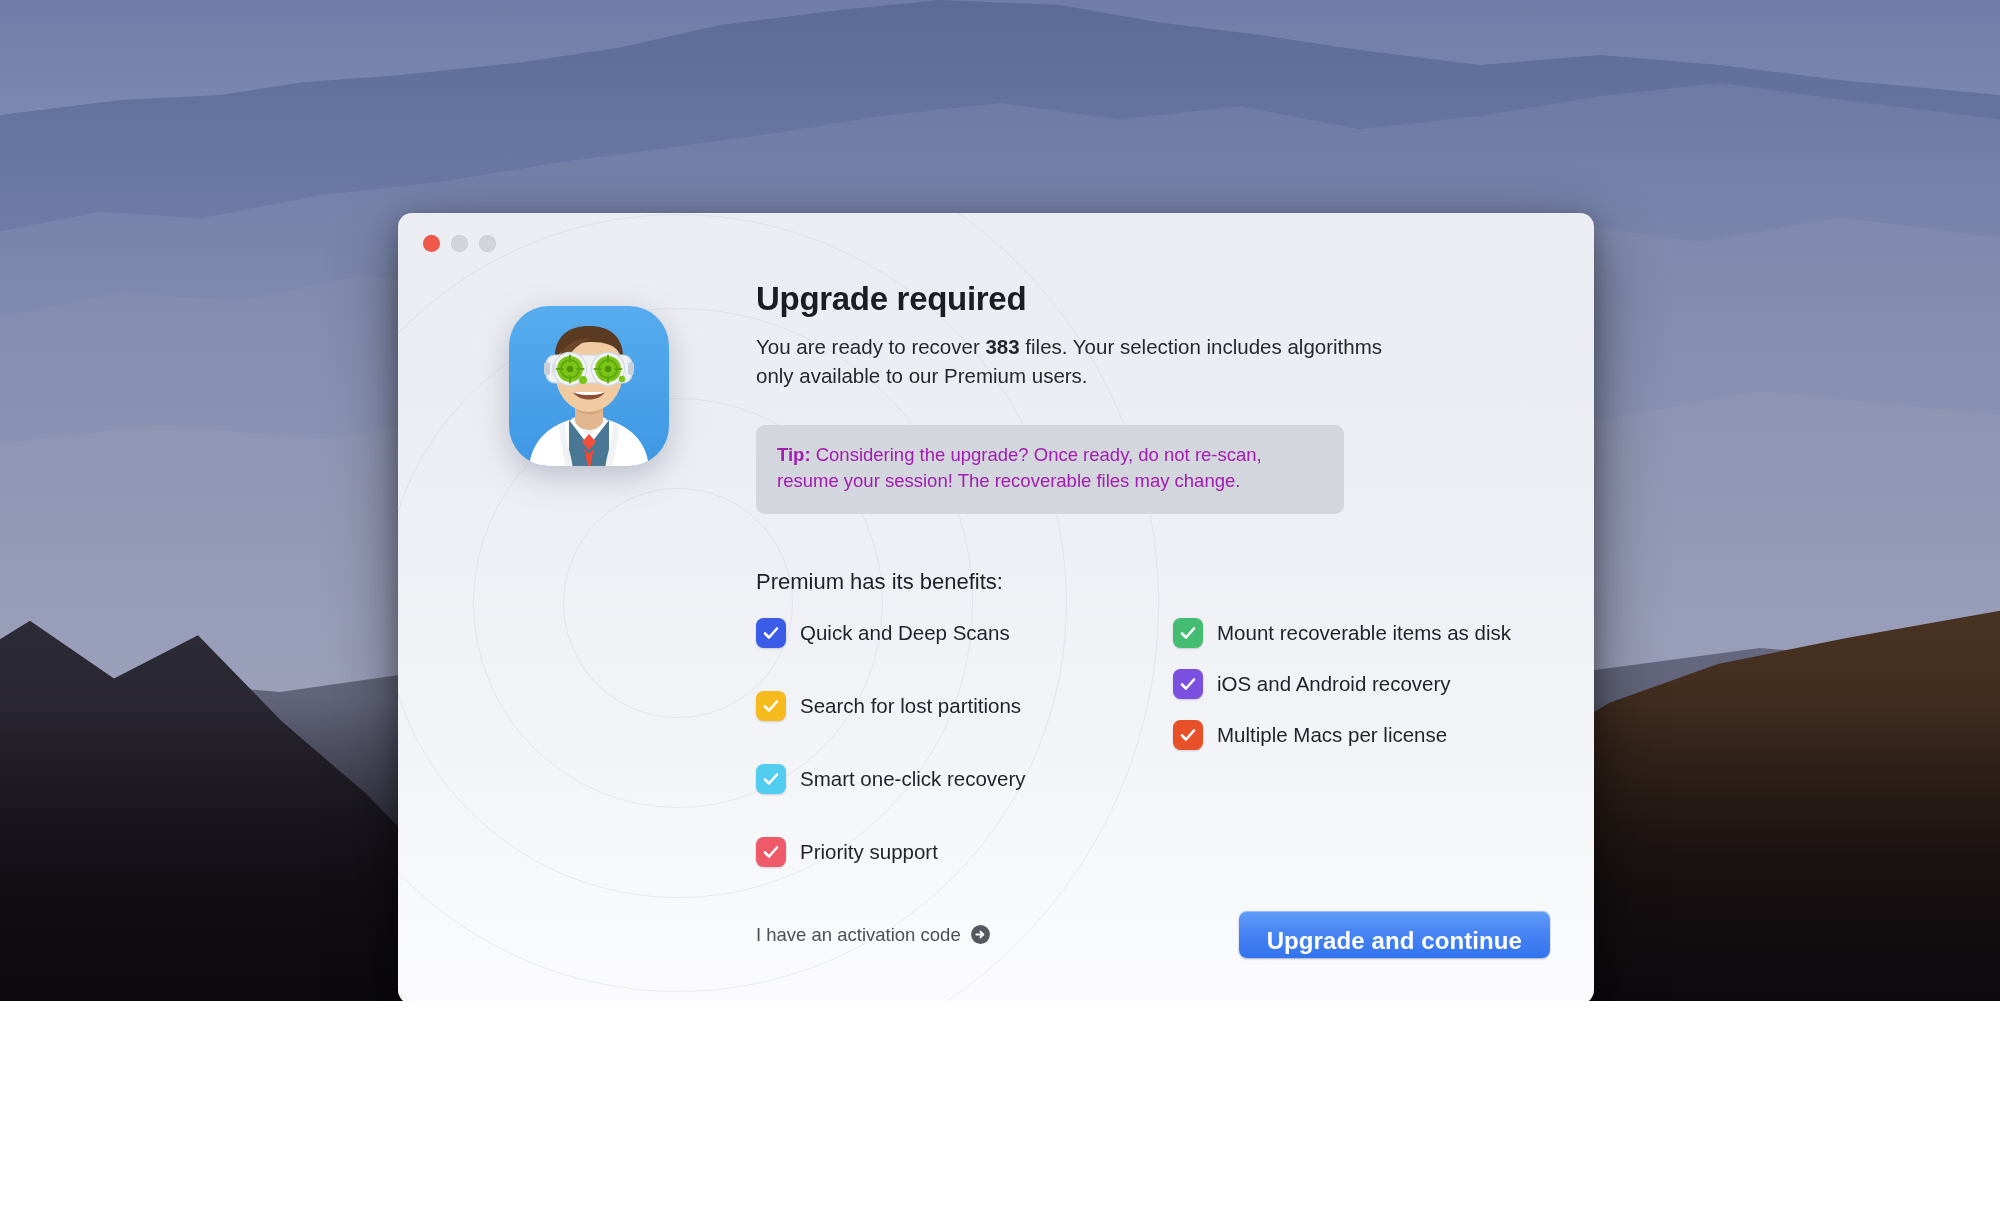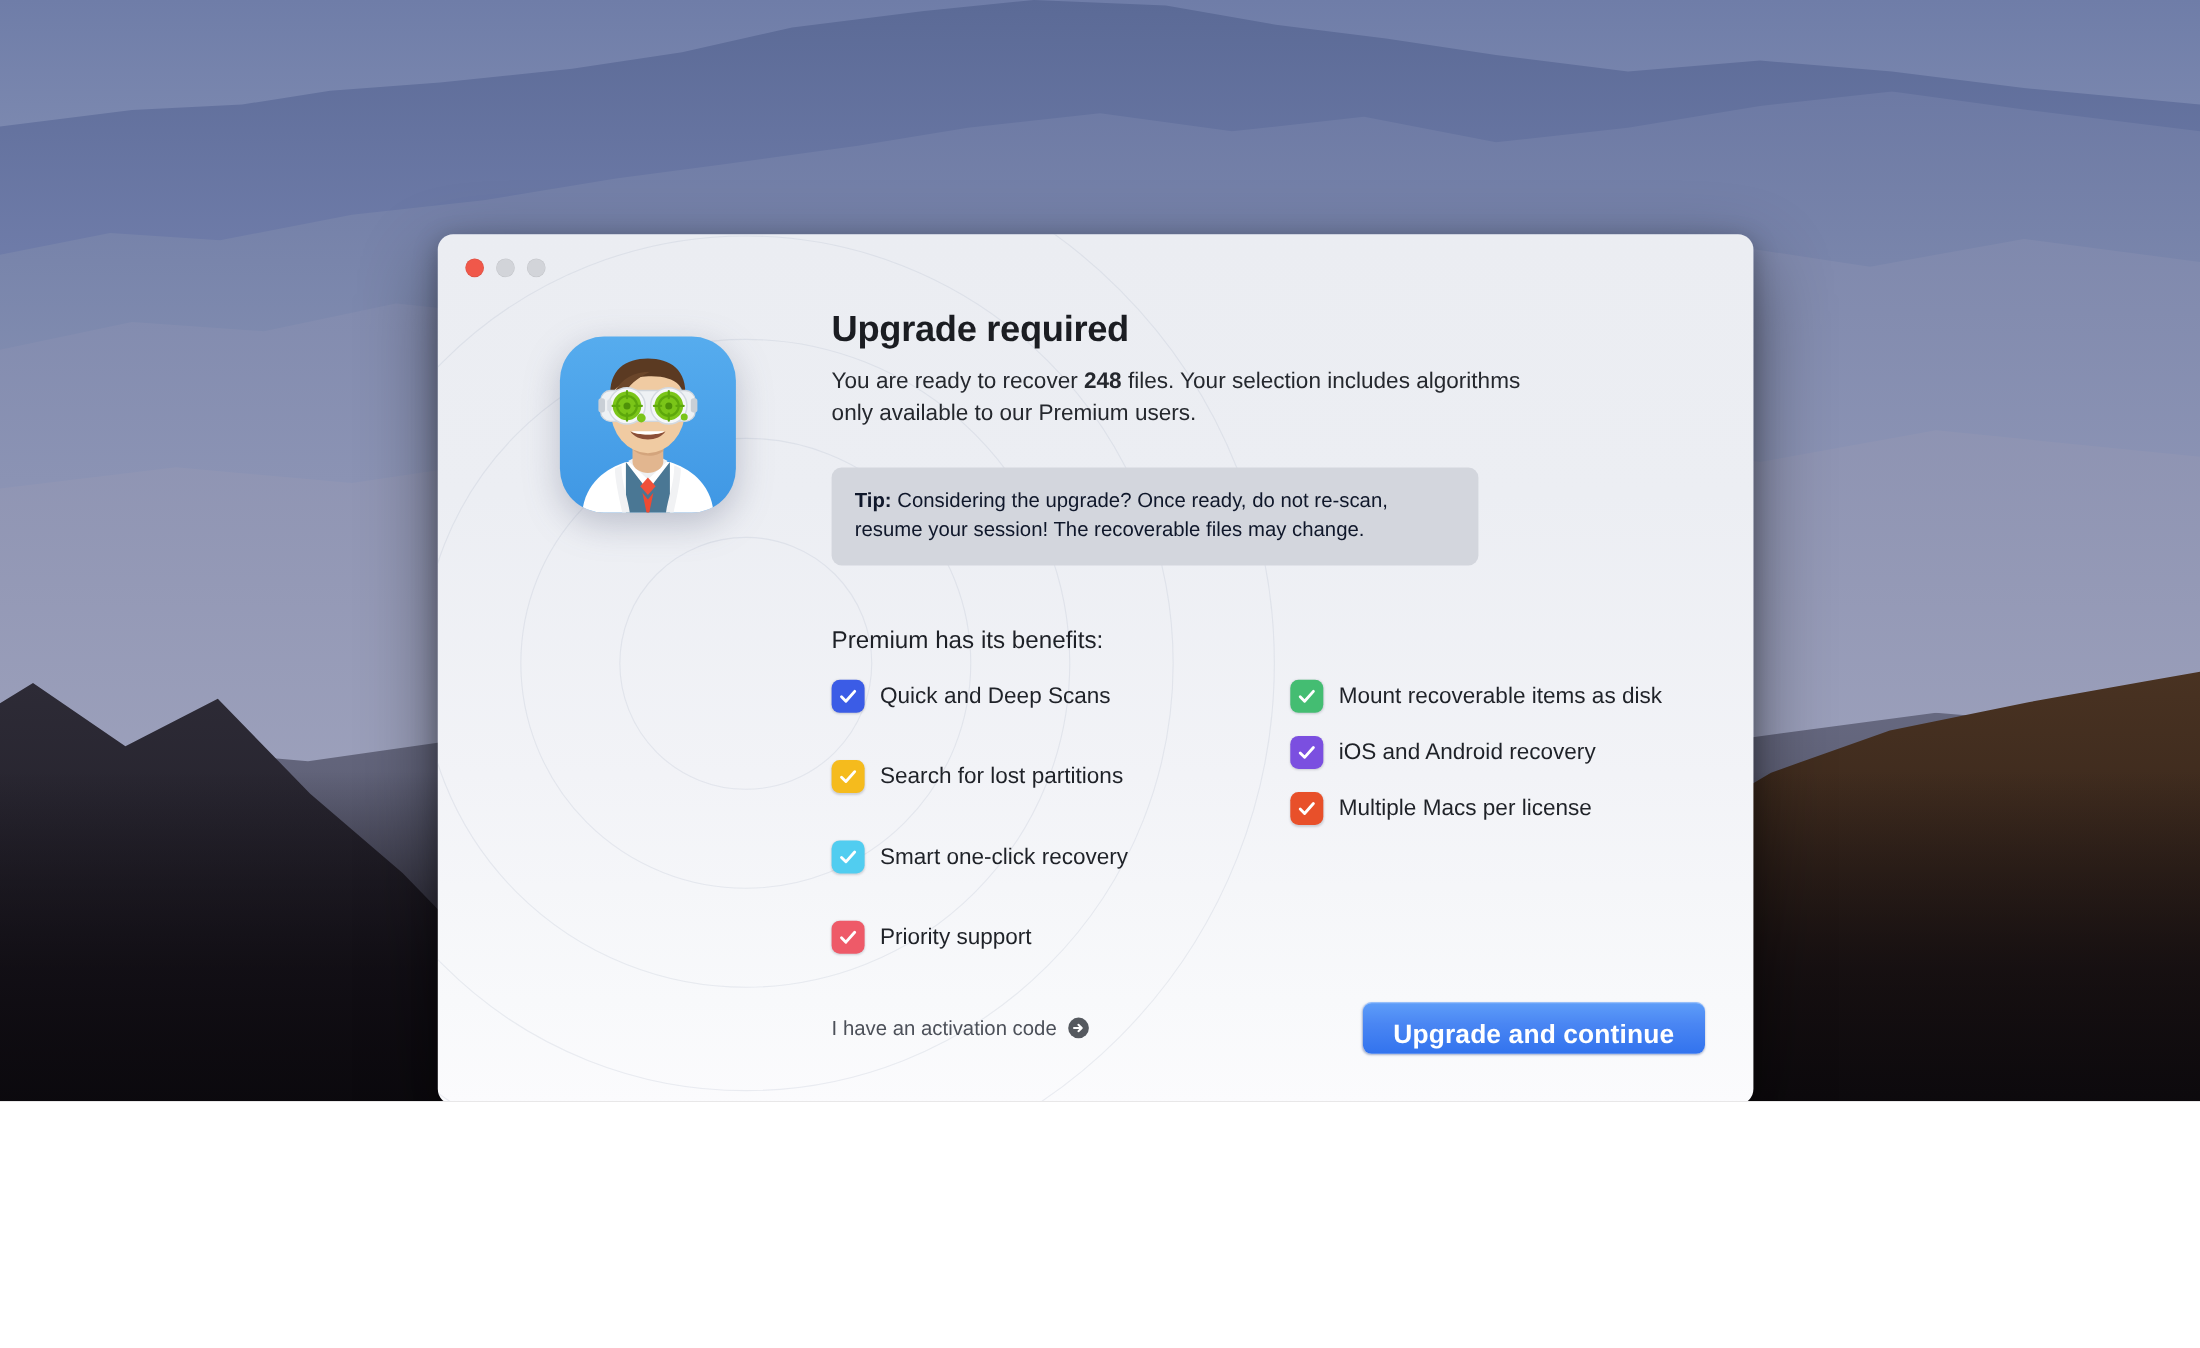--- a/index.html
+++ b/index.html
@@ -195,21 +195,21 @@
   .tip {
     margin-top: 34px;
     background: #d3d6dd;
     border-radius: 9px;
     padding: 17px 21px 19px 21px;
     width: 546px;
     box-sizing: content-box;
   }
   .tip-text {
     font-size: 18.5px;
-    color: #0f172a;
+    color: #a21caf;
     line-height: 1.44;
     margin: 0;
   }
   .tip-text b { font-weight: bold; }
 
   .benefits-title {
     margin-top: 55px;
     font-size: 22px;
     color: #1d2026;
     font-weight: normal;
@@ -386,21 +386,21 @@
             <circle cx="119" cy="79" r="3.2" fill="#7ac518"></circle>
             <rect x="49" y="63" width="4" height="11" rx="2" fill="#dbe0e6"></rect>
           </g>
         </g>
       </svg>
     </div>
 
     <div class="content">
       <h1 class="title">Upgrade required</h1>
 
-      <p class="body-text"><span>You are ready to recover </span><b>248</b><span> files. Your selection includes algorithms only available to our Premium users.</span></p>
+      <p class="body-text"><span>You are ready to recover </span><b>383</b><span> files. Your selection includes algorithms only available to our Premium users.</span></p>
 
       <div class="tip">
         <p class="tip-text"><b>Tip:</b><span> Considering the upgrade? Once ready, do not re-scan, resume your session! The recoverable files may change.</span></p>
       </div>
 
       <div class="benefits-title">Premium has its benefits:</div>
 
       <div class="benefits">
         <div class="bcol left">
           <div class="benefit">

